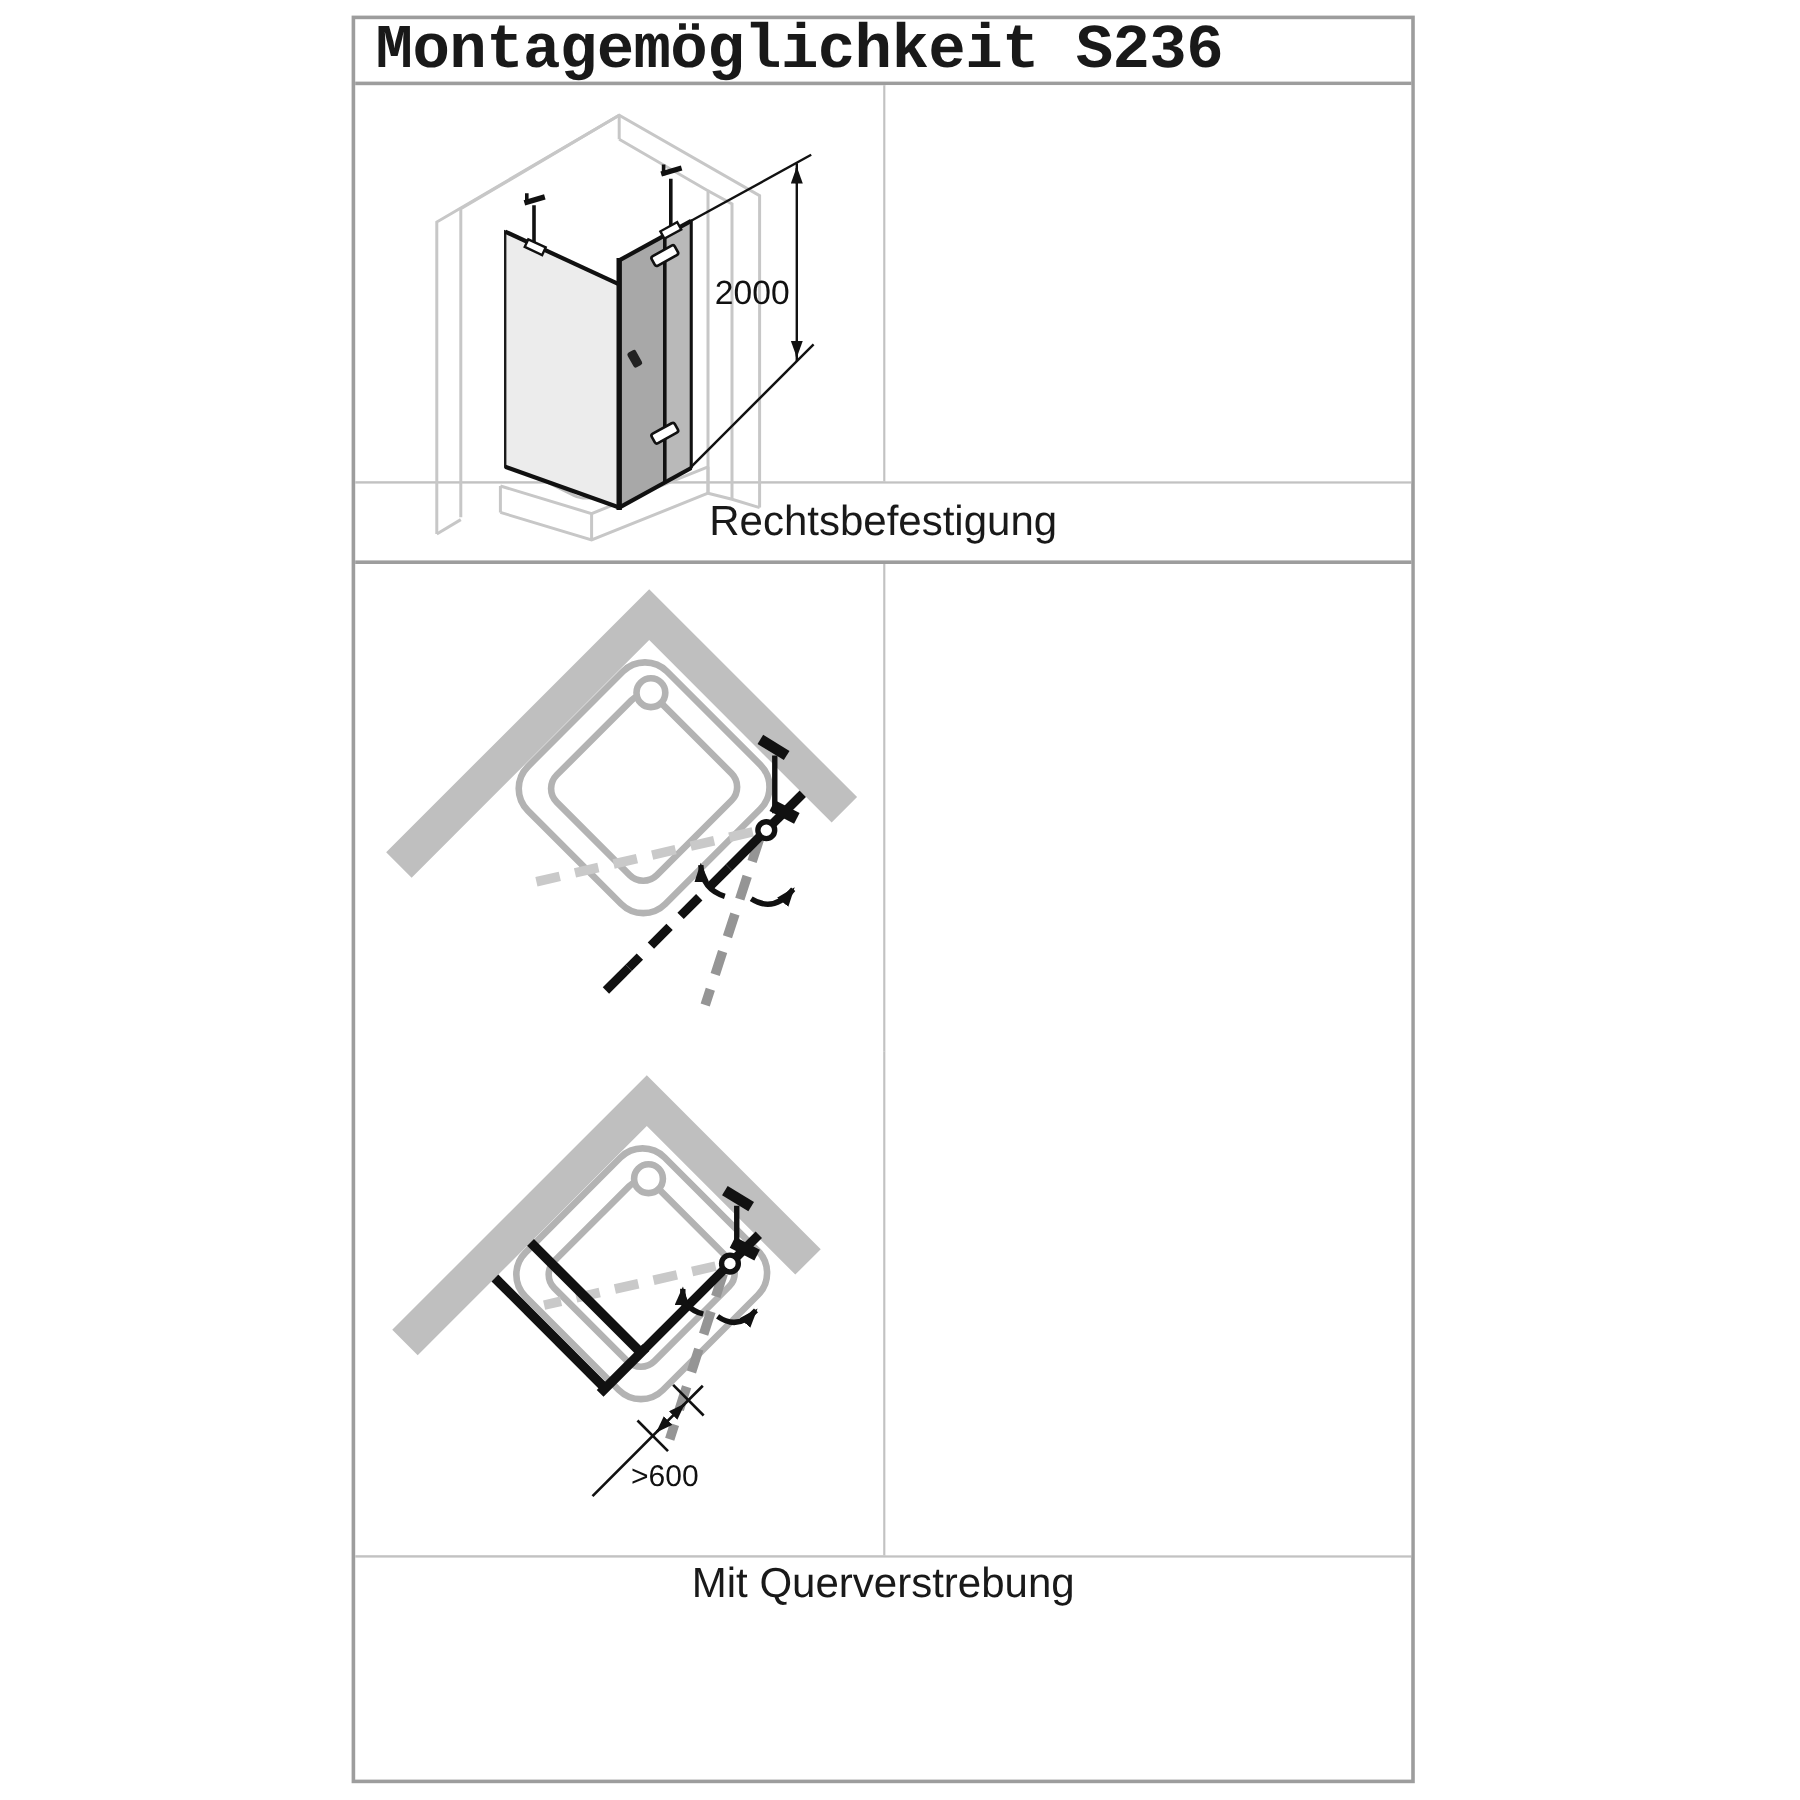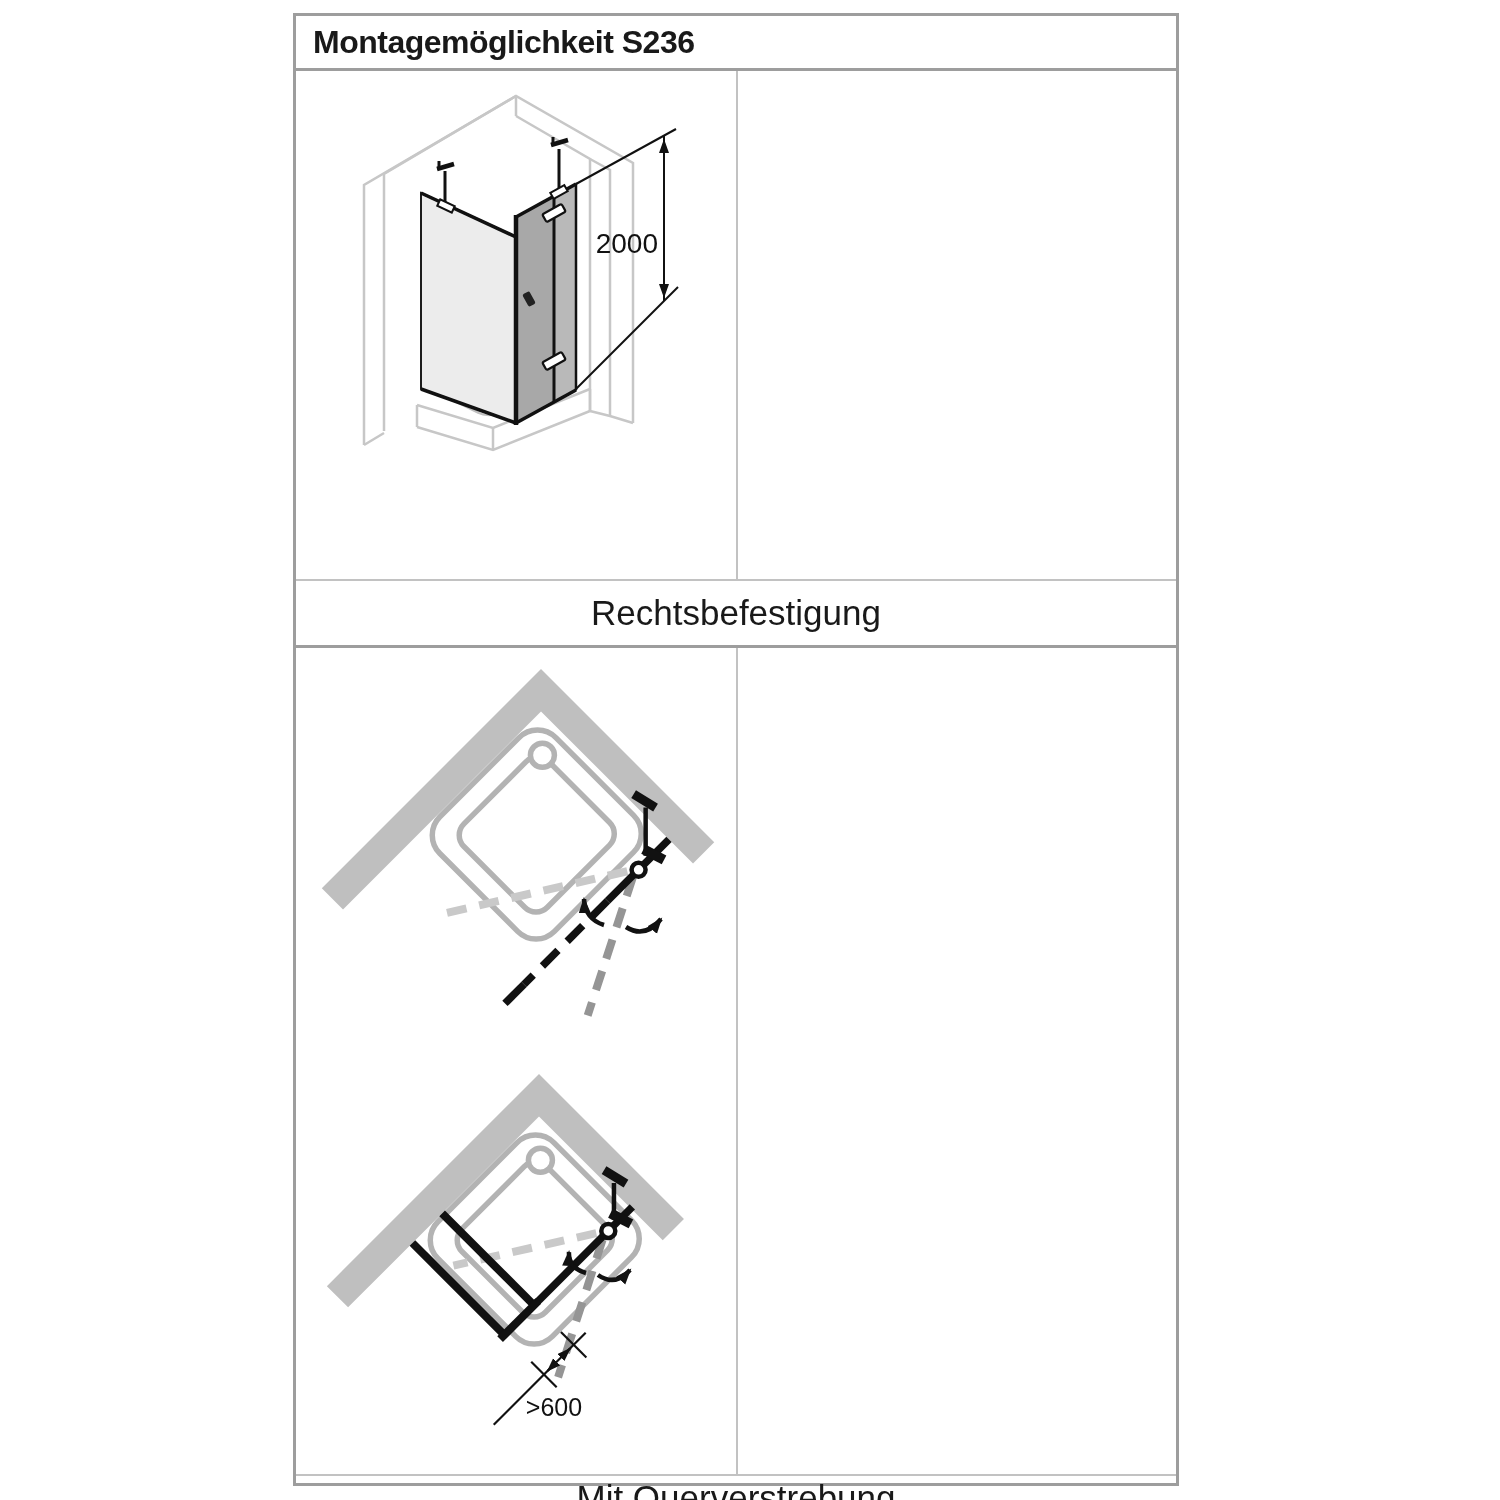--- a/index.html
+++ b/index.html
@@ -2,25 +2,25 @@
 <html><head>
 <meta charset="utf-8">
 <style>
   html,body{margin:0;padding:0;background:#ffffff;}
   body{width:1500px;height:1500px;position:relative;overflow:hidden;
        font-family:"Liberation Sans",sans-serif;color:#191919;}
   .frame{position:absolute;left:293px;top:13px;width:886px;height:1473px;
          border:3px solid #9d9d9d;background:#ffffff;box-sizing:border-box;}
   .row-header{height:55px;box-sizing:border-box;border-bottom:3px solid #9d9d9d;
               display:flex;align-items:center;padding-left:17px;
-              font-size:32px;font-weight:bold;letter-spacing:-0.5px;}
+              font-size:52px;font-weight:bold;letter-spacing:-0.5px;font-family:Liberation Mono, monospace;}
   .row-image{display:flex;box-sizing:border-box;}
   .row-image .cell-left{width:442px;box-sizing:border-box;border-right:2px solid #c2c2c2;}
   .row-image .cell-right{flex:1;background:#ffffff;}
-  .h402{height:508px}.h406{height:406px}.h404{height:420px}
+  .h402{height:330px}.h406{height:406px}.h404{height:420px}
   .row-caption{box-sizing:border-box;border-top:2px solid #c2c2c2;border-bottom:3px solid #9d9d9d;
                display:flex;align-items:center;justify-content:center;
                font-size:35px;font-weight:400;}
   .cap1{height:69px}.cap2{height:66px}.cap3{height:46px;border-bottom:none;}
   svg{display:block}
   text{font-family:"Liberation Sans",sans-serif;fill:#111111;}
 </style>
 </head>
 <body>
 

